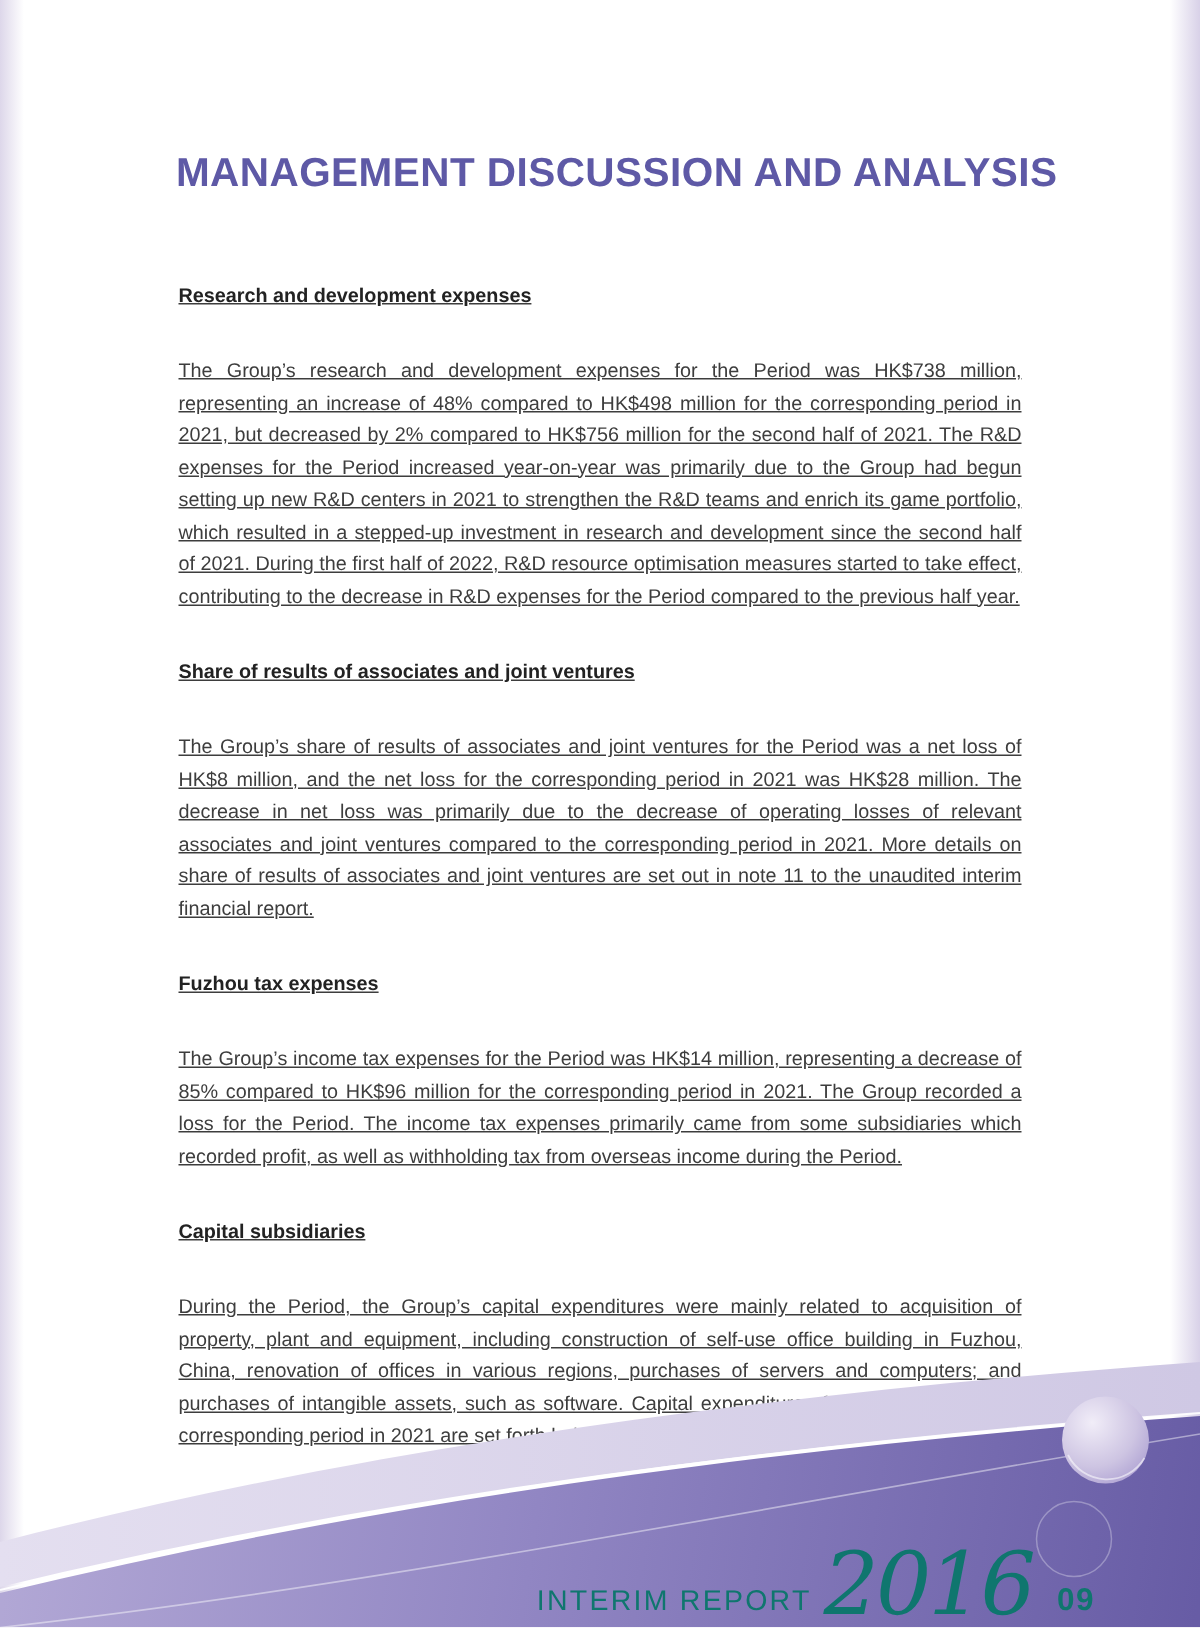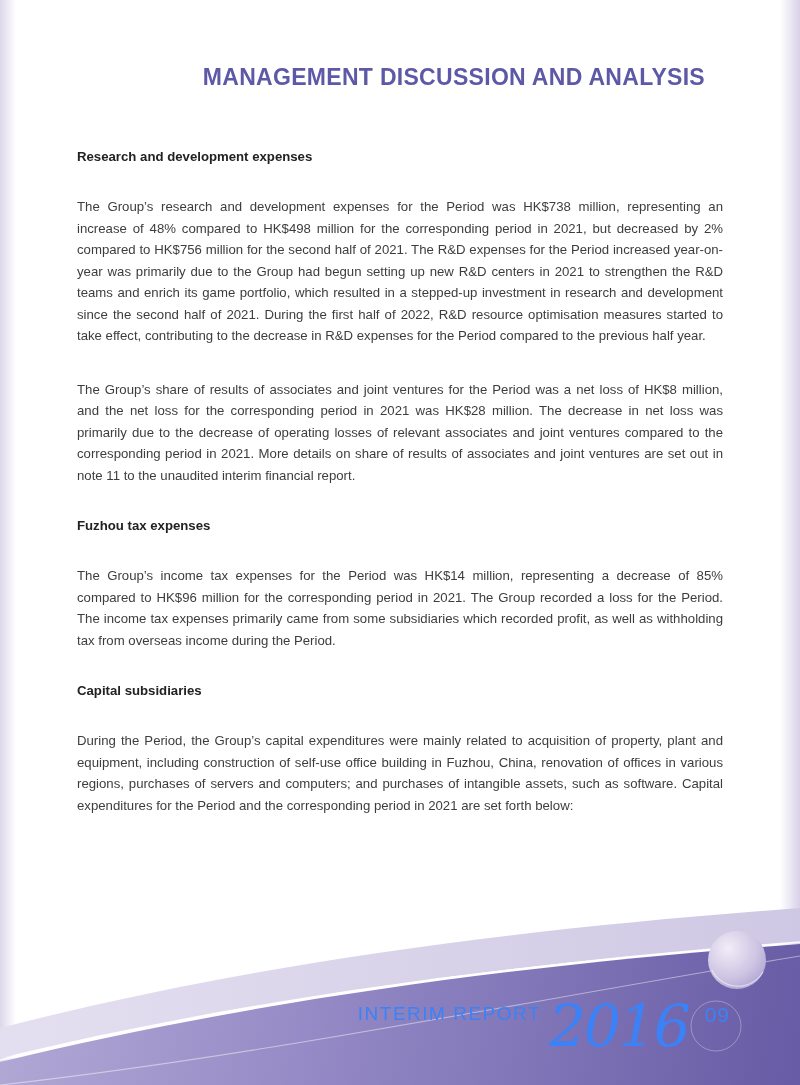--- a/index.html
+++ b/index.html
@@ -13,31 +13,32 @@
     margin: 0 auto;
     background: #ffffff;
     overflow: hidden;
   }
 
   .edge { position: absolute; top: 0; bottom: 0; pointer-events: none; }
   .edge.left  { left: 0;  width: 16px; background: linear-gradient(to right, #ddd7ea, rgba(255,255,255,0)); }
   .edge.right { right: 0; width: 20px; background: linear-gradient(to left,  #d8d1e8, rgba(255,255,255,0)); }
 
   .title {
-    margin: 64px 95px 0 0;
+    margin: 100px 95px 0 0;
     text-align: right;
-    font-size: 23px;
+    font-size: 27px;
     font-weight: bold;
     letter-spacing: 0.3px;
     color: #5e59a6;
   }
 
   .content {
-    padding: 0 77px;
+    padding: 0 119px;
     color: #3d3d3d;
+    text-decoration: underline;
   }
 
   .content section h2 {
     margin-top: 32px;
     font-size: 13.2px;
     font-weight: bold;
     color: #222222;
   }
   .content section:first-child h2 { margin-top: 58px; }
 
@@ -51,43 +52,43 @@
   .footer {
     position: absolute;
     left: 0; right: 0; bottom: 0;
     height: 185px;
   }
   .footer svg { position: absolute; left: 0; bottom: 0; display: block; }
 
   .footer-text {
     position: absolute;
     right: 70px;
-    bottom: 36px;
+    bottom: 6px;
     display: flex;
-    align-items: flex-start;
-    color: #3b82f6;
+    align-items: flex-end;
+    color: #0f766e;
     z-index: 2;
     white-space: nowrap;
   }
   .footer-label {
     font-size: 19px;
     letter-spacing: 1.5px;
     font-weight: normal;
   }
   .footer-year {
     font-family: "DejaVu Serif", serif;
     font-style: italic;
     font-size: 58px;
     line-height: 0.8;
     margin-left: 8px;
     letter-spacing: -2px;
   }
   .footer-page {
     font-size: 21px;
-    font-weight: normal;
+    font-weight: bold;
     margin-left: 16px;
     letter-spacing: 1px;
   }
 </style>
 </head>
 <body>
 
 <div class="page">
 
   <div class="edge left"></div>
@@ -96,20 +97,21 @@
   <h1 class="title">MANAGEMENT DISCUSSION AND ANALYSIS</h1>
 
   <main class="content">
 
     <section>
       <h2>Research and development expenses</h2>
       <p>The Group’s research and development expenses for the Period was HK$738 million, representing an increase of 48% compared to HK$498 million for the corresponding period in 2021, but decreased by 2% compared to HK$756 million for the second half of 2021. The R&amp;D expenses for the Period increased year-on-year was primarily due to the Group had begun setting up new R&amp;D centers in 2021 to strengthen the R&amp;D teams and enrich its game portfolio, which resulted in a stepped-up investment in research and development since the second half of 2021. During the first half of 2022, R&amp;D resource optimisation measures started to take effect, contributing to the decrease in R&amp;D expenses for the Period compared to the previous half year.</p>
     </section>
 
     <section>
+      <h2>Share of results of associates and joint ventures</h2>
       <p>The Group’s share of results of associates and joint ventures for the Period was a net loss of HK$8 million, and the net loss for the corresponding period in 2021 was HK$28 million. The decrease in net loss was primarily due to the decrease of operating losses of relevant associates and joint ventures compared to the corresponding period in 2021. More details on share of results of associates and joint ventures are set out in note 11 to the unaudited interim financial report.</p>
     </section>
 
     <section>
       <h2>Fuzhou tax expenses</h2>
       <p>The Group’s income tax expenses for the Period was HK$14 million, representing a decrease of 85% compared to HK$96 million for the corresponding period in 2021. The Group recorded a loss for the Period. The income tax expenses primarily came from some subsidiaries which recorded profit, as well as withholding tax from overseas income during the Period.</p>
     </section>
 
     <section>
       <h2>Capital subsidiaries</h2>

